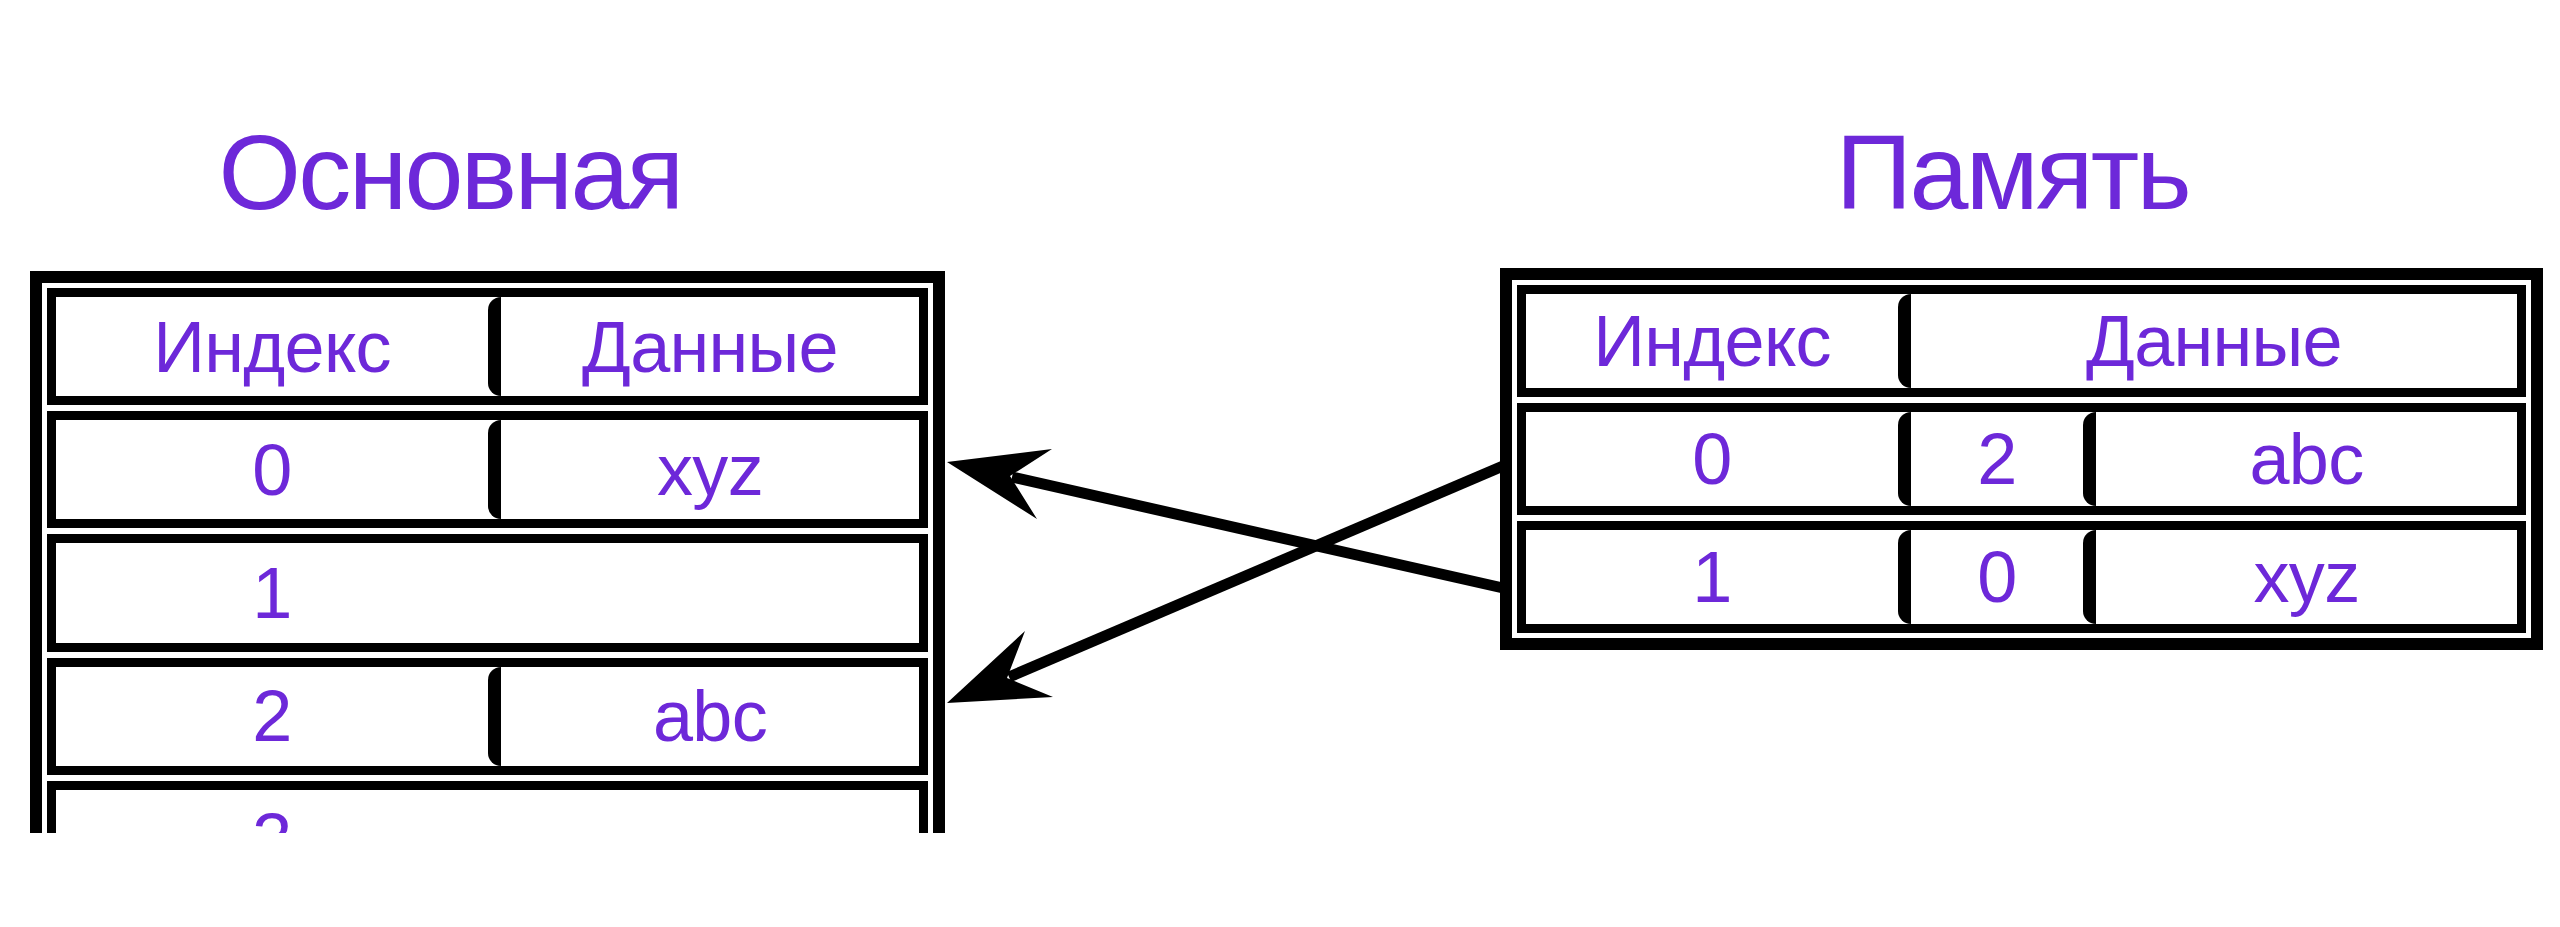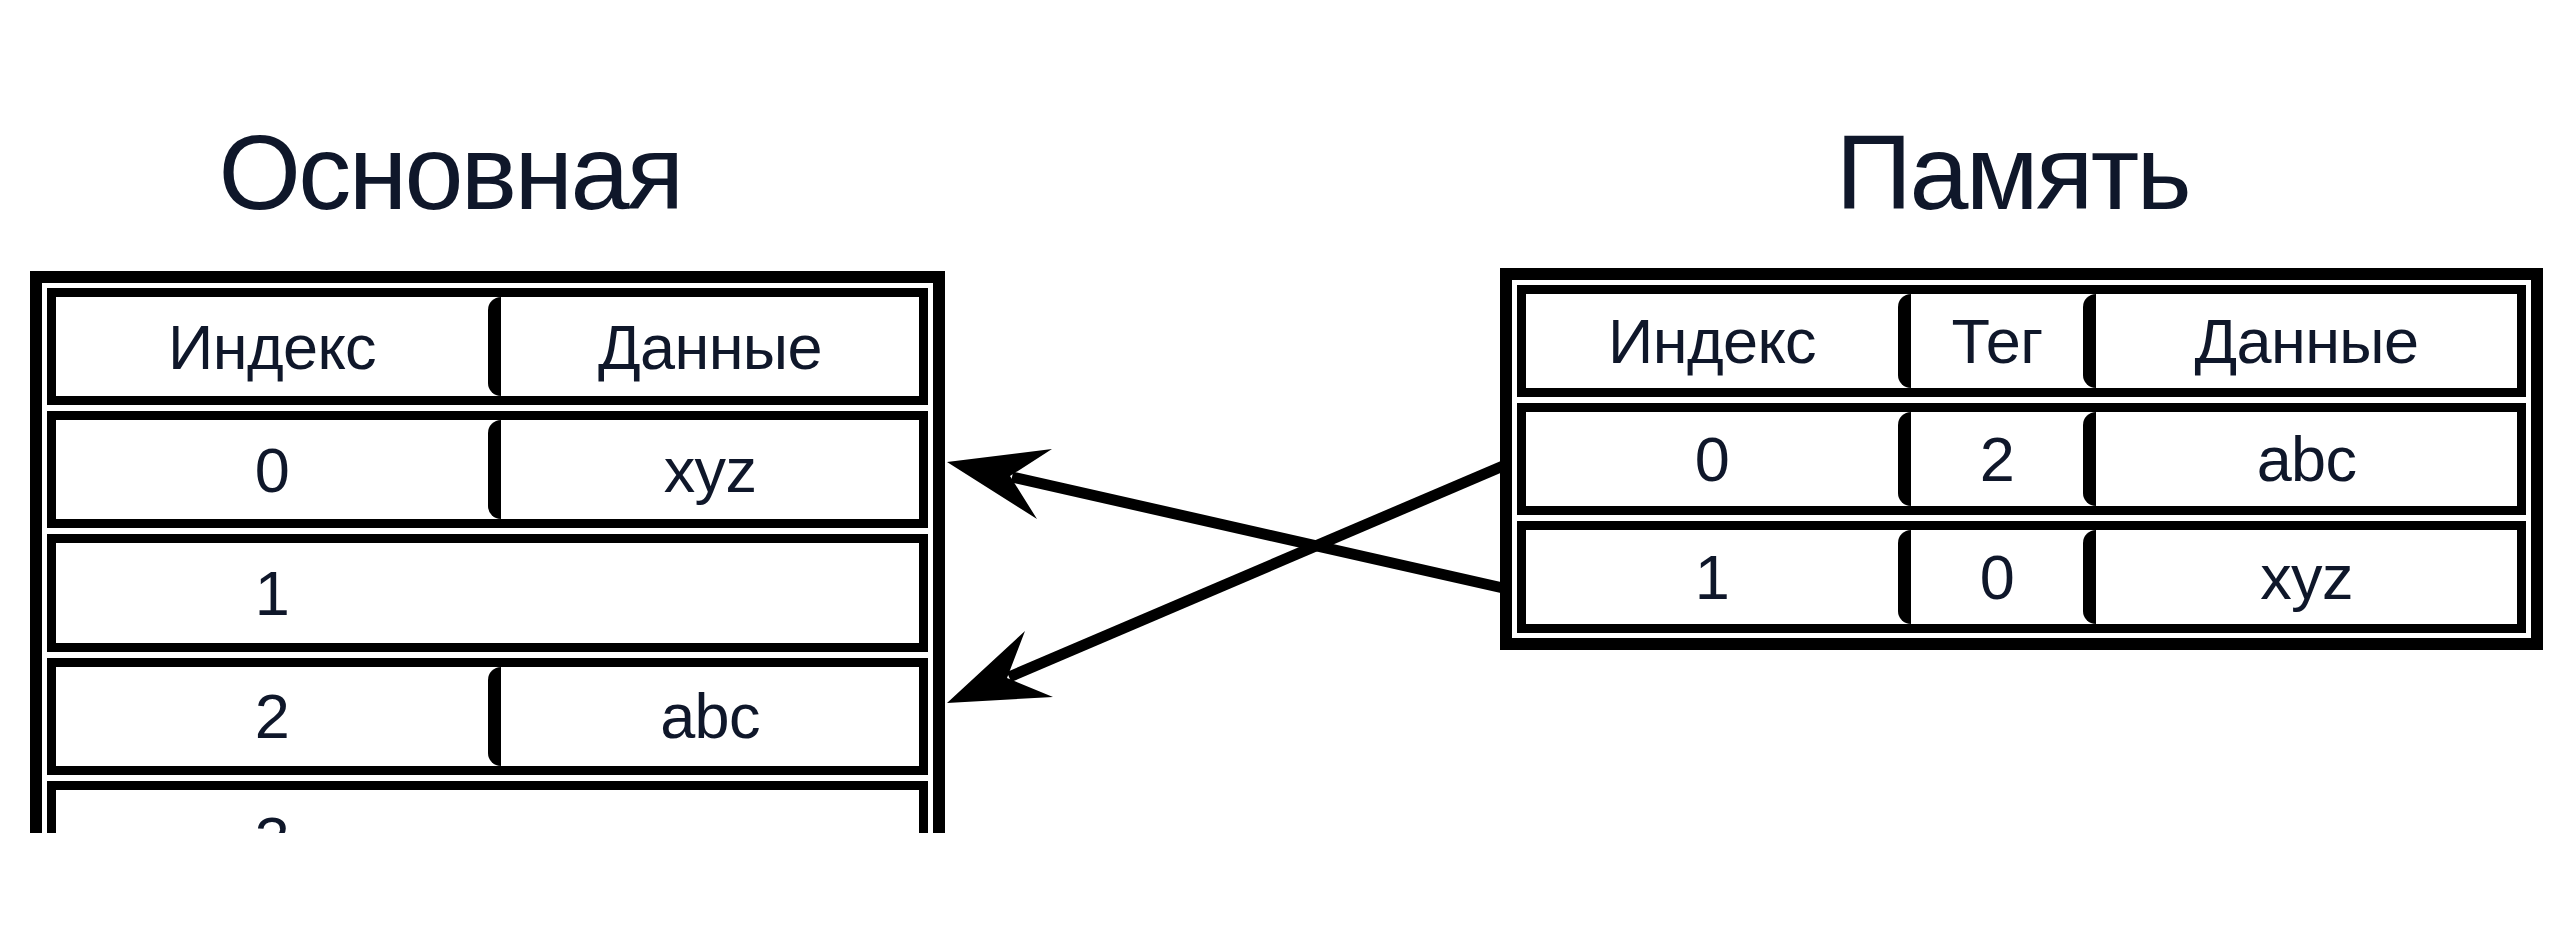--- a/index.html
+++ b/index.html
@@ -2,21 +2,21 @@
 <html><head>
 <meta charset="utf-8">
 <style>
   html, body { margin: 0; padding: 0; background: #fff; }
   .canvas {
     position: relative;
     width: 2560px;
     height: 833px;
     background: #ffffff;
     font-family: "Liberation Sans", sans-serif;
-    color: #0f172a;
+    color: #6d28d9;
     overflow: hidden;
   }
   .title {
     position: absolute;
     top: -6px;
     text-align: center;
     font-size: 106px;
     line-height: 1.12;
     letter-spacing: -0.025em;
     white-space: pre-line;
@@ -44,21 +44,21 @@
     display: flex;
     flex: 1 1 0;
     align-items: stretch;
     background: #fff;
   }
   .mcell {
     box-sizing: border-box;
     display: flex;
     align-items: center;
     justify-content: center;
-    font-size: 63px;
+    font-size: 72px;
     letter-spacing: -0.01em;
     overflow: hidden;
   }
   .mcell.sep { border-left: 13px solid #000; border-radius: 13px; }
 
   
   #main-table .c0 { width: 432px; flex: none; }
   #main-table .c1 { flex: 1 1 auto; }
   
   #cache-table .c0 { width: 372px; flex: none; }
@@ -105,21 +105,20 @@
       <div class="mcell c1 sep">abc</div>
     </div>
     <div class="mrow">
       <div class="mcell c0">3</div>
     </div>
   </div>
 
   <div class="memtable" id="cache-table">
     <div class="mrow">
       <div class="mcell c0">Индекс</div>
-      <div class="mcell c1 sep">Тег</div>
       <div class="mcell c2 sep">Данные</div>
     </div>
     <div class="mrow">
       <div class="mcell c0">0</div>
       <div class="mcell c1 sep">2</div>
       <div class="mcell c2 sep">abc</div>
     </div>
     <div class="mrow">
       <div class="mcell c0">1</div>
       <div class="mcell c1 sep">0</div>

